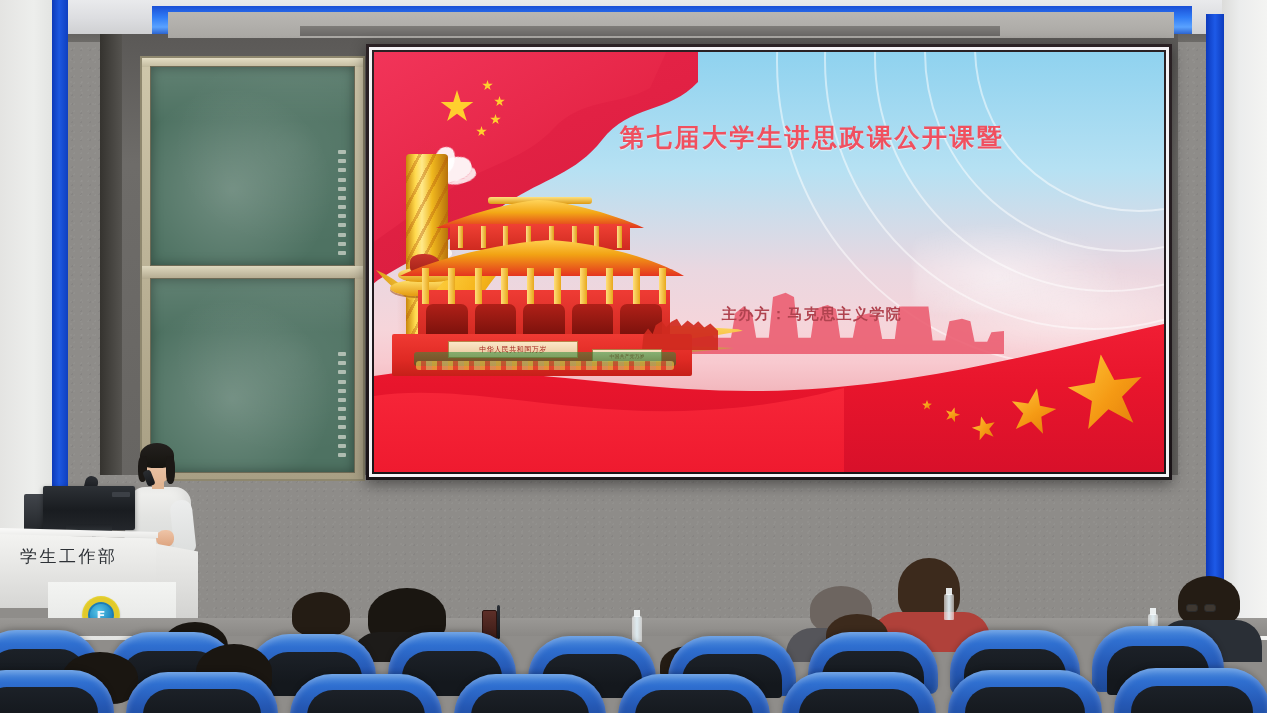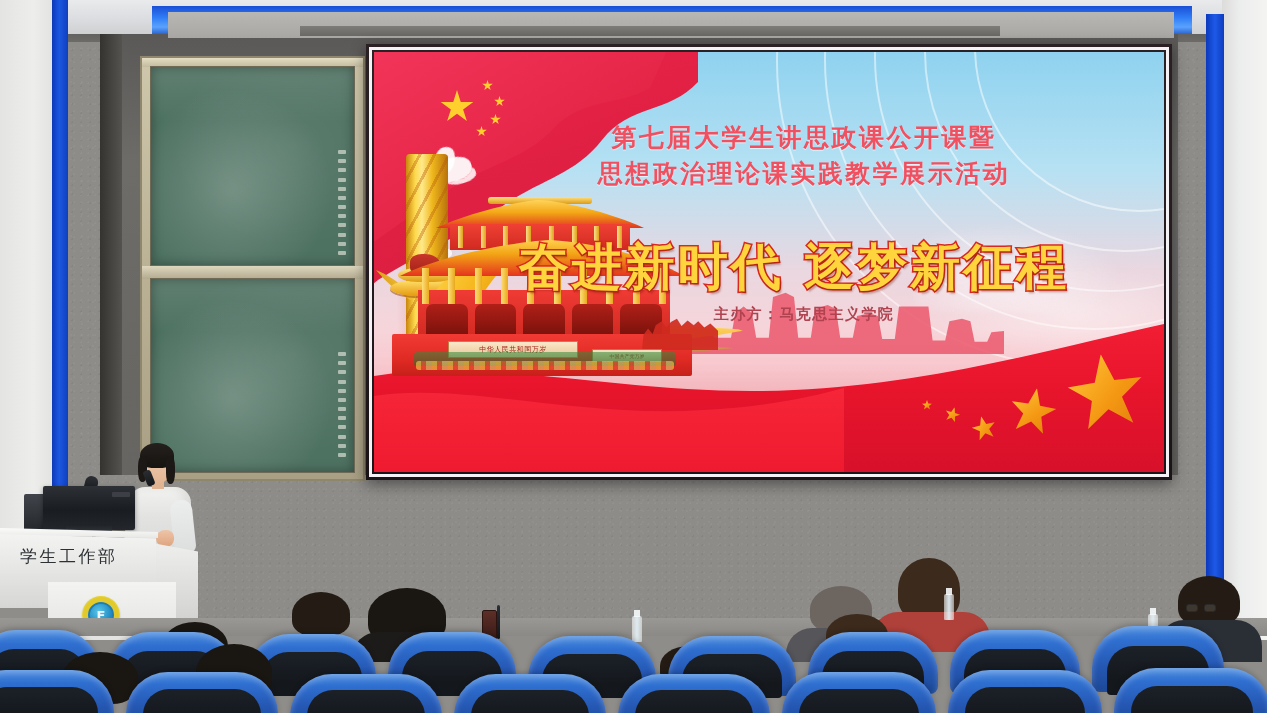--- a/index.html
+++ b/index.html
@@ -269,21 +269,21 @@
   .tam-trees { position:absolute; left:250px; bottom:26px; width:76px; height:40px;
     background:#cf2a20; opacity:.92;
     clip-path: polygon(0% 100%,2% 62%,8% 46%,14% 60%,18% 38%,26% 28%,32% 44%,38% 30%,46% 22%,52% 40%,
       60% 26%,68% 38%,74% 28%,82% 44%,90% 34%,100% 52%,100% 100%); }
   .tam-hedge { position:absolute; left:22px; bottom:10px; width:262px; height:14px;
     background:linear-gradient(180deg,#2f8e3c,#1d6b28); opacity:.55; border-radius:3px; }
   .tam-flowers { position:absolute; left:24px; bottom:6px; width:258px; height:9px;
     background:repeating-linear-gradient(90deg,#f7d34a 0 5px,#ef5a36 5px 10px, #e3ce72 10px 16px); opacity:.6; border-radius:3px; }
 
   
-  .led-text { position:absolute; left:0; top:0; width:790px; height:316px; }
+  .led-text { position:absolute; left:8px; top:0; width:790px; height:316px; }
   .sub-title {
     position:absolute; left:150px; top:68px; width:560px;
     text-align:center; color:#f0505f; font-weight:700;
     font-size:25px; line-height:1.42; letter-spacing:2.5px;
     font-family:"Liberation Serif", serif;
     text-shadow:0 1px 1px rgba(255,255,255,.6);
   }
   .main-title {
     position:absolute; left:100px; top:182px; width:640px;
     text-align:center; font-size:50px; font-weight:700; letter-spacing:3px;
@@ -575,23 +575,21 @@
       <div class="tam-plaque2">
           <span>中国共产党万岁</span>
         </div>
       <div class="tam-hedge"></div>
       <div class="tam-flowers"></div>
     </div>
 
     <div class="led-text">
       <div class="sub-title">
         <div>第七届大学生讲思政课公开课暨</div>
-        <div>思想政治理论课实践教学展示活动</div>
       </div>
-      <div class="main-title">奋进新时代  逐梦新征程</div>
       <div class="credits">
         <div>主办方：马克思主义学院</div>
       </div>
     </div>
   </div>
 
   <div class="spk-legs"></div>
   <div class="spk-arm-l"></div>
   <div class="spk-body"></div>
   <div class="spk-arm-r"></div>

